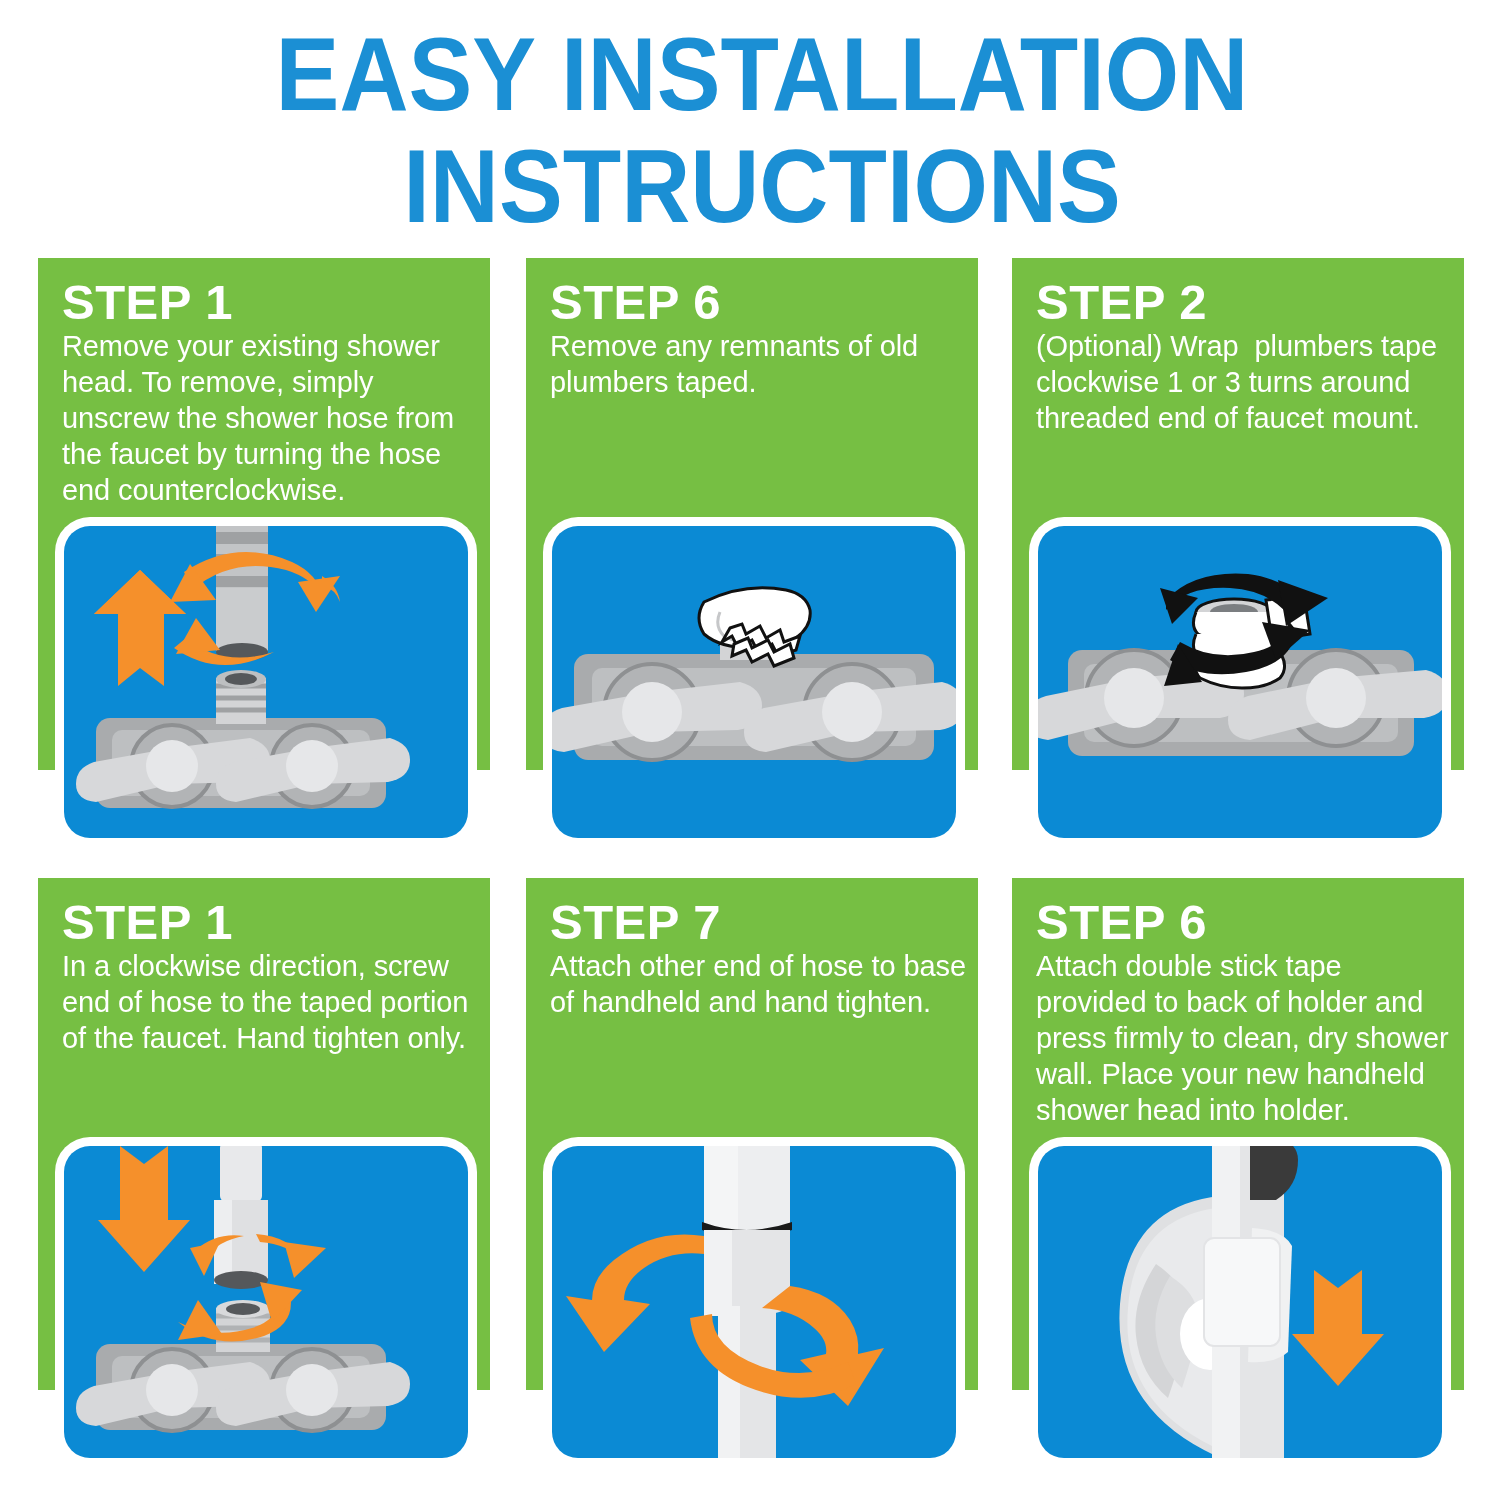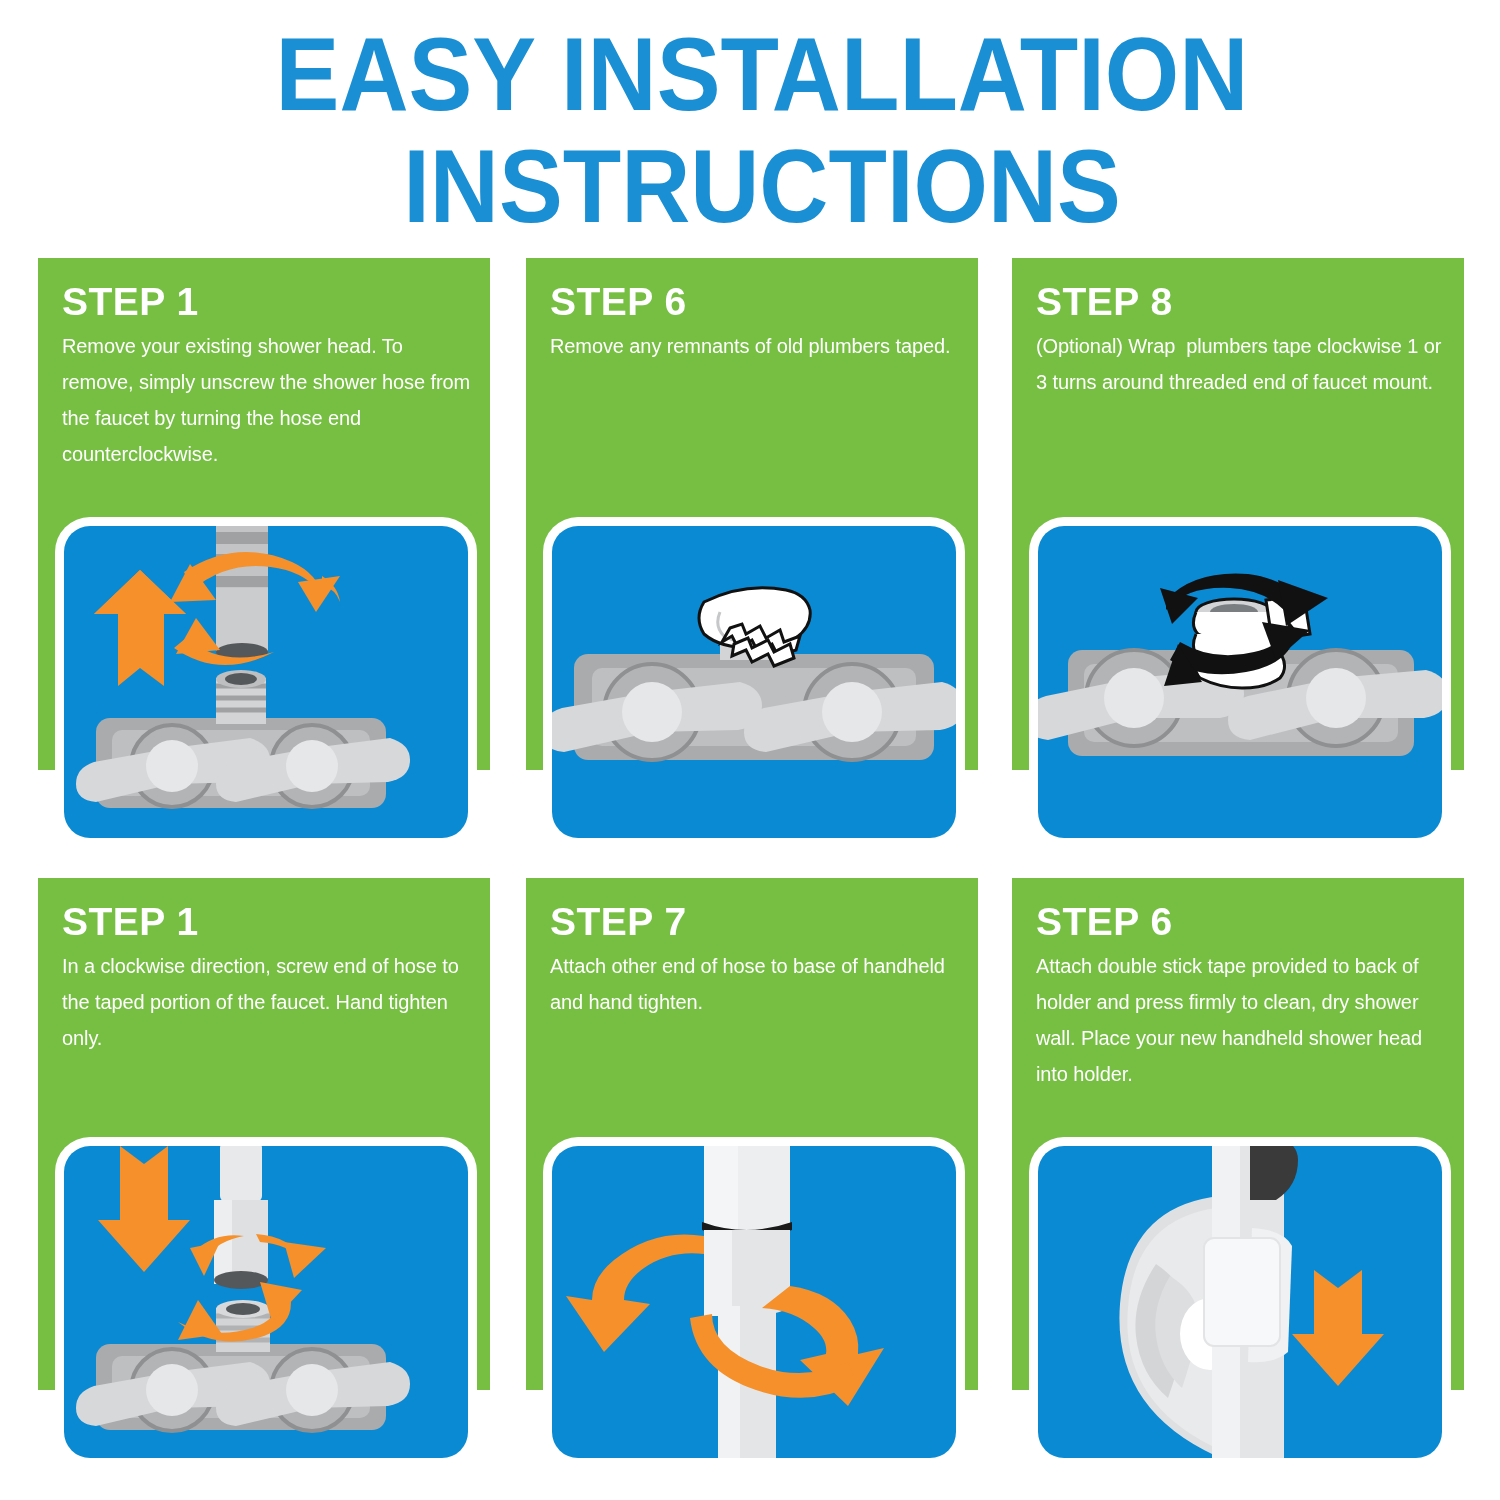--- a/index.html
+++ b/index.html
@@ -61,33 +61,33 @@
     width: 452px;
     background: #76BF43;
   }
   .card .step-title {
     position: absolute;
     left: 24px;
     top: 22px;
     color: #ffffff;
     font-family: "Liberation Sans", sans-serif;
     font-weight: bold;
-    font-size: 39px;
+    font-size: 49px;
     line-height: 44px;
     letter-spacing: 0.5px;
   }
   .card .step-body {
     position: absolute;
     left: 24px;
     top: 70px;
     width: 416px;
     color: #ffffff;
     font-family: "Liberation Sans", sans-serif;
     font-weight: normal;
-    font-size: 20px;
+    font-size: 29px;
     line-height: 36px;
     letter-spacing: -0.1px;
     white-space: pre-wrap;
   }
 
   
   .panel {
     position: absolute;
     width: 404px;
     height: 312px;
@@ -221,21 +221,21 @@
             <path d="M168 86 q-6 14 4 24 q18 10 44 8" fill="none" stroke="#C6C7C9" stroke-width="3"></path>
             <path d="M178 102 l12 -4 l4 10 l14 -8 l6 12 l14 -8 l4 12 l16 -6 l-4 14 l-18 6 l-6 -12 l-14 8 l-6 -12 l-14 8 l-6 -12 l-10 6 Z" fill="#FFFFFF" stroke="#111111" stroke-width="3"></path>
             <path d="M182 118 l14 -6 l4 10 l16 -8 l6 12 l16 -8 l4 14 l-20 8 l-6 -12 l-16 8 l-6 -12 l-14 6 Z" fill="#FFFFFF" stroke="#111111" stroke-width="3"></path>
           </g>
         </svg>
       </div>
     </div>
 
     <div class="card c3">
       <div class="green"></div>
-      <div class="step-title">STEP 8</div>
+      <div class="step-title">STEP 2</div>
       <div class="step-body">(Optional) Wrap  plumbers tape clockwise 1 or 3 turns around threaded end of faucet mount.</div>
       <div class="panel">
         <svg width="404" height="312" viewBox="0 0 404 312">
           <g>
             <rect x="30" y="124" width="346" height="106" rx="14" fill="#A9ABAD"></rect>
             <rect x="46" y="138" width="314" height="78" rx="10" fill="#BDBFC1"></rect>
             <circle cx="96" cy="172" r="48" fill="#B2B4B6"></circle>
             <circle cx="96" cy="172" r="48" fill="none" stroke="#8E9092" stroke-width="4"></circle>
             <path d="M96 152 L184 144 q22 6 22 24 q0 20 -24 24 L96 192 Z" fill="#D7D8DA"></path>
             <path d="M96 152 L8 170 q-20 6 -20 24 q0 18 22 20 L96 192 Z" fill="#D7D8DA"></path>

